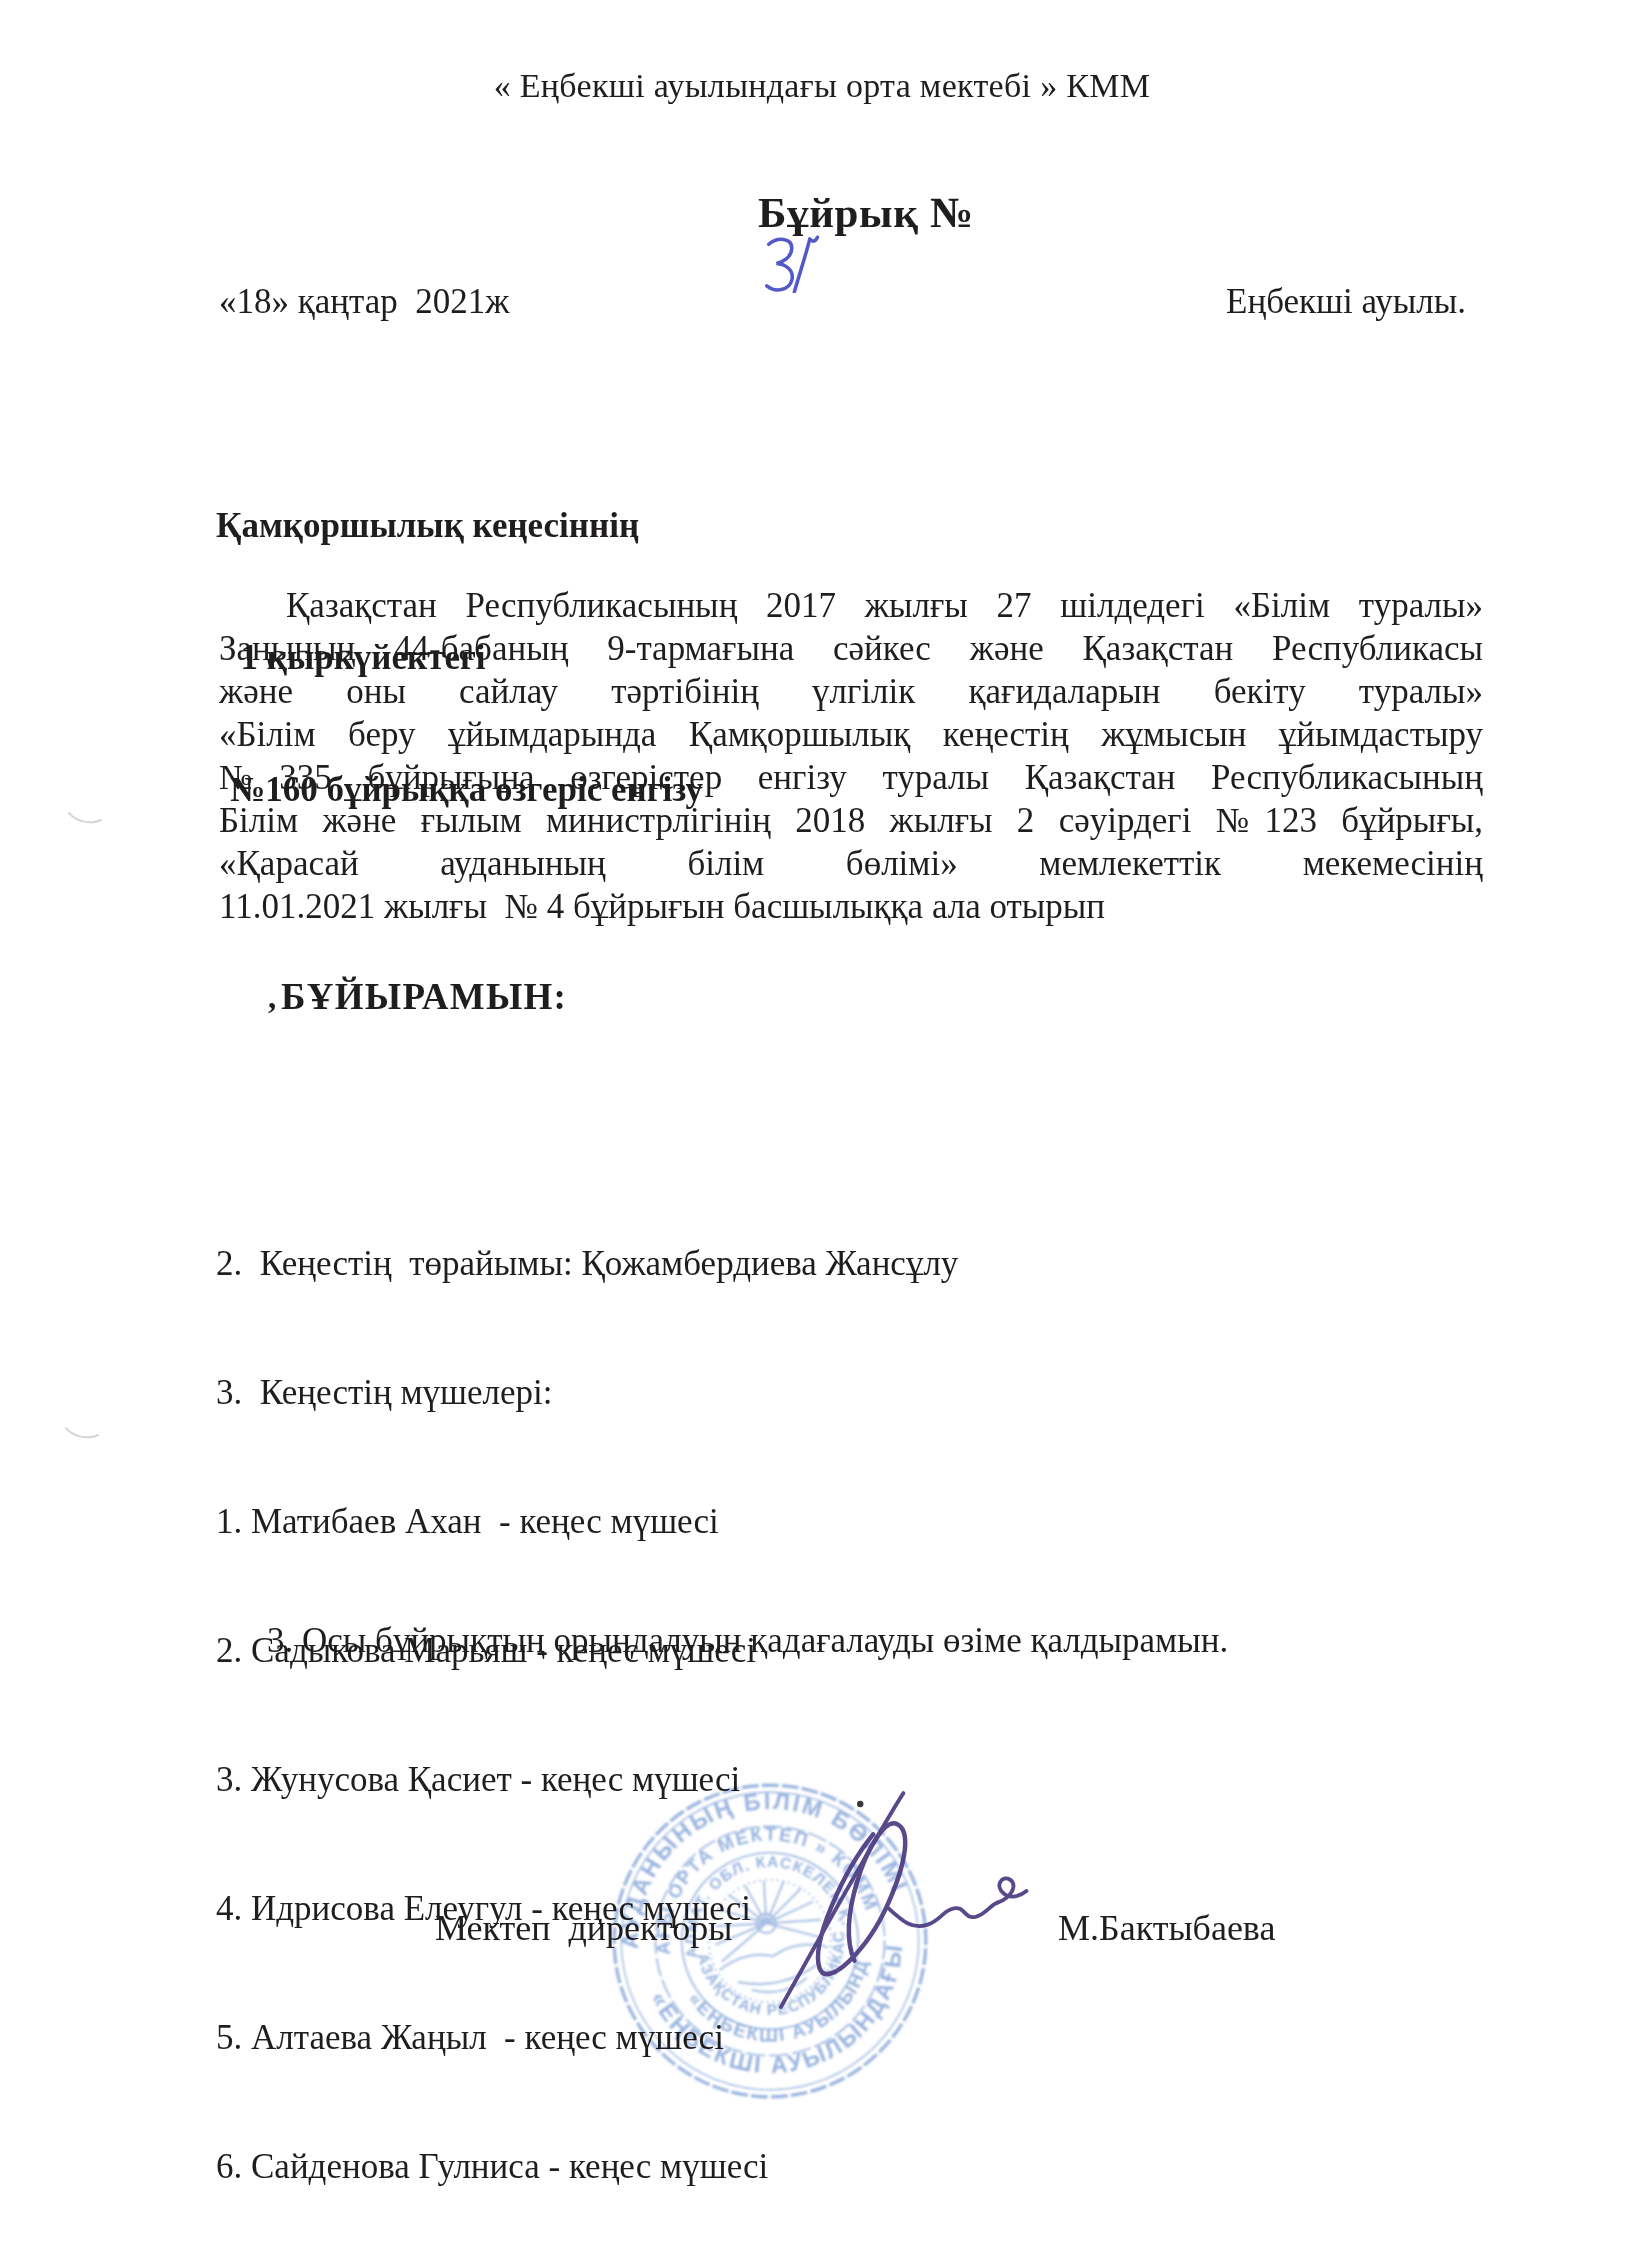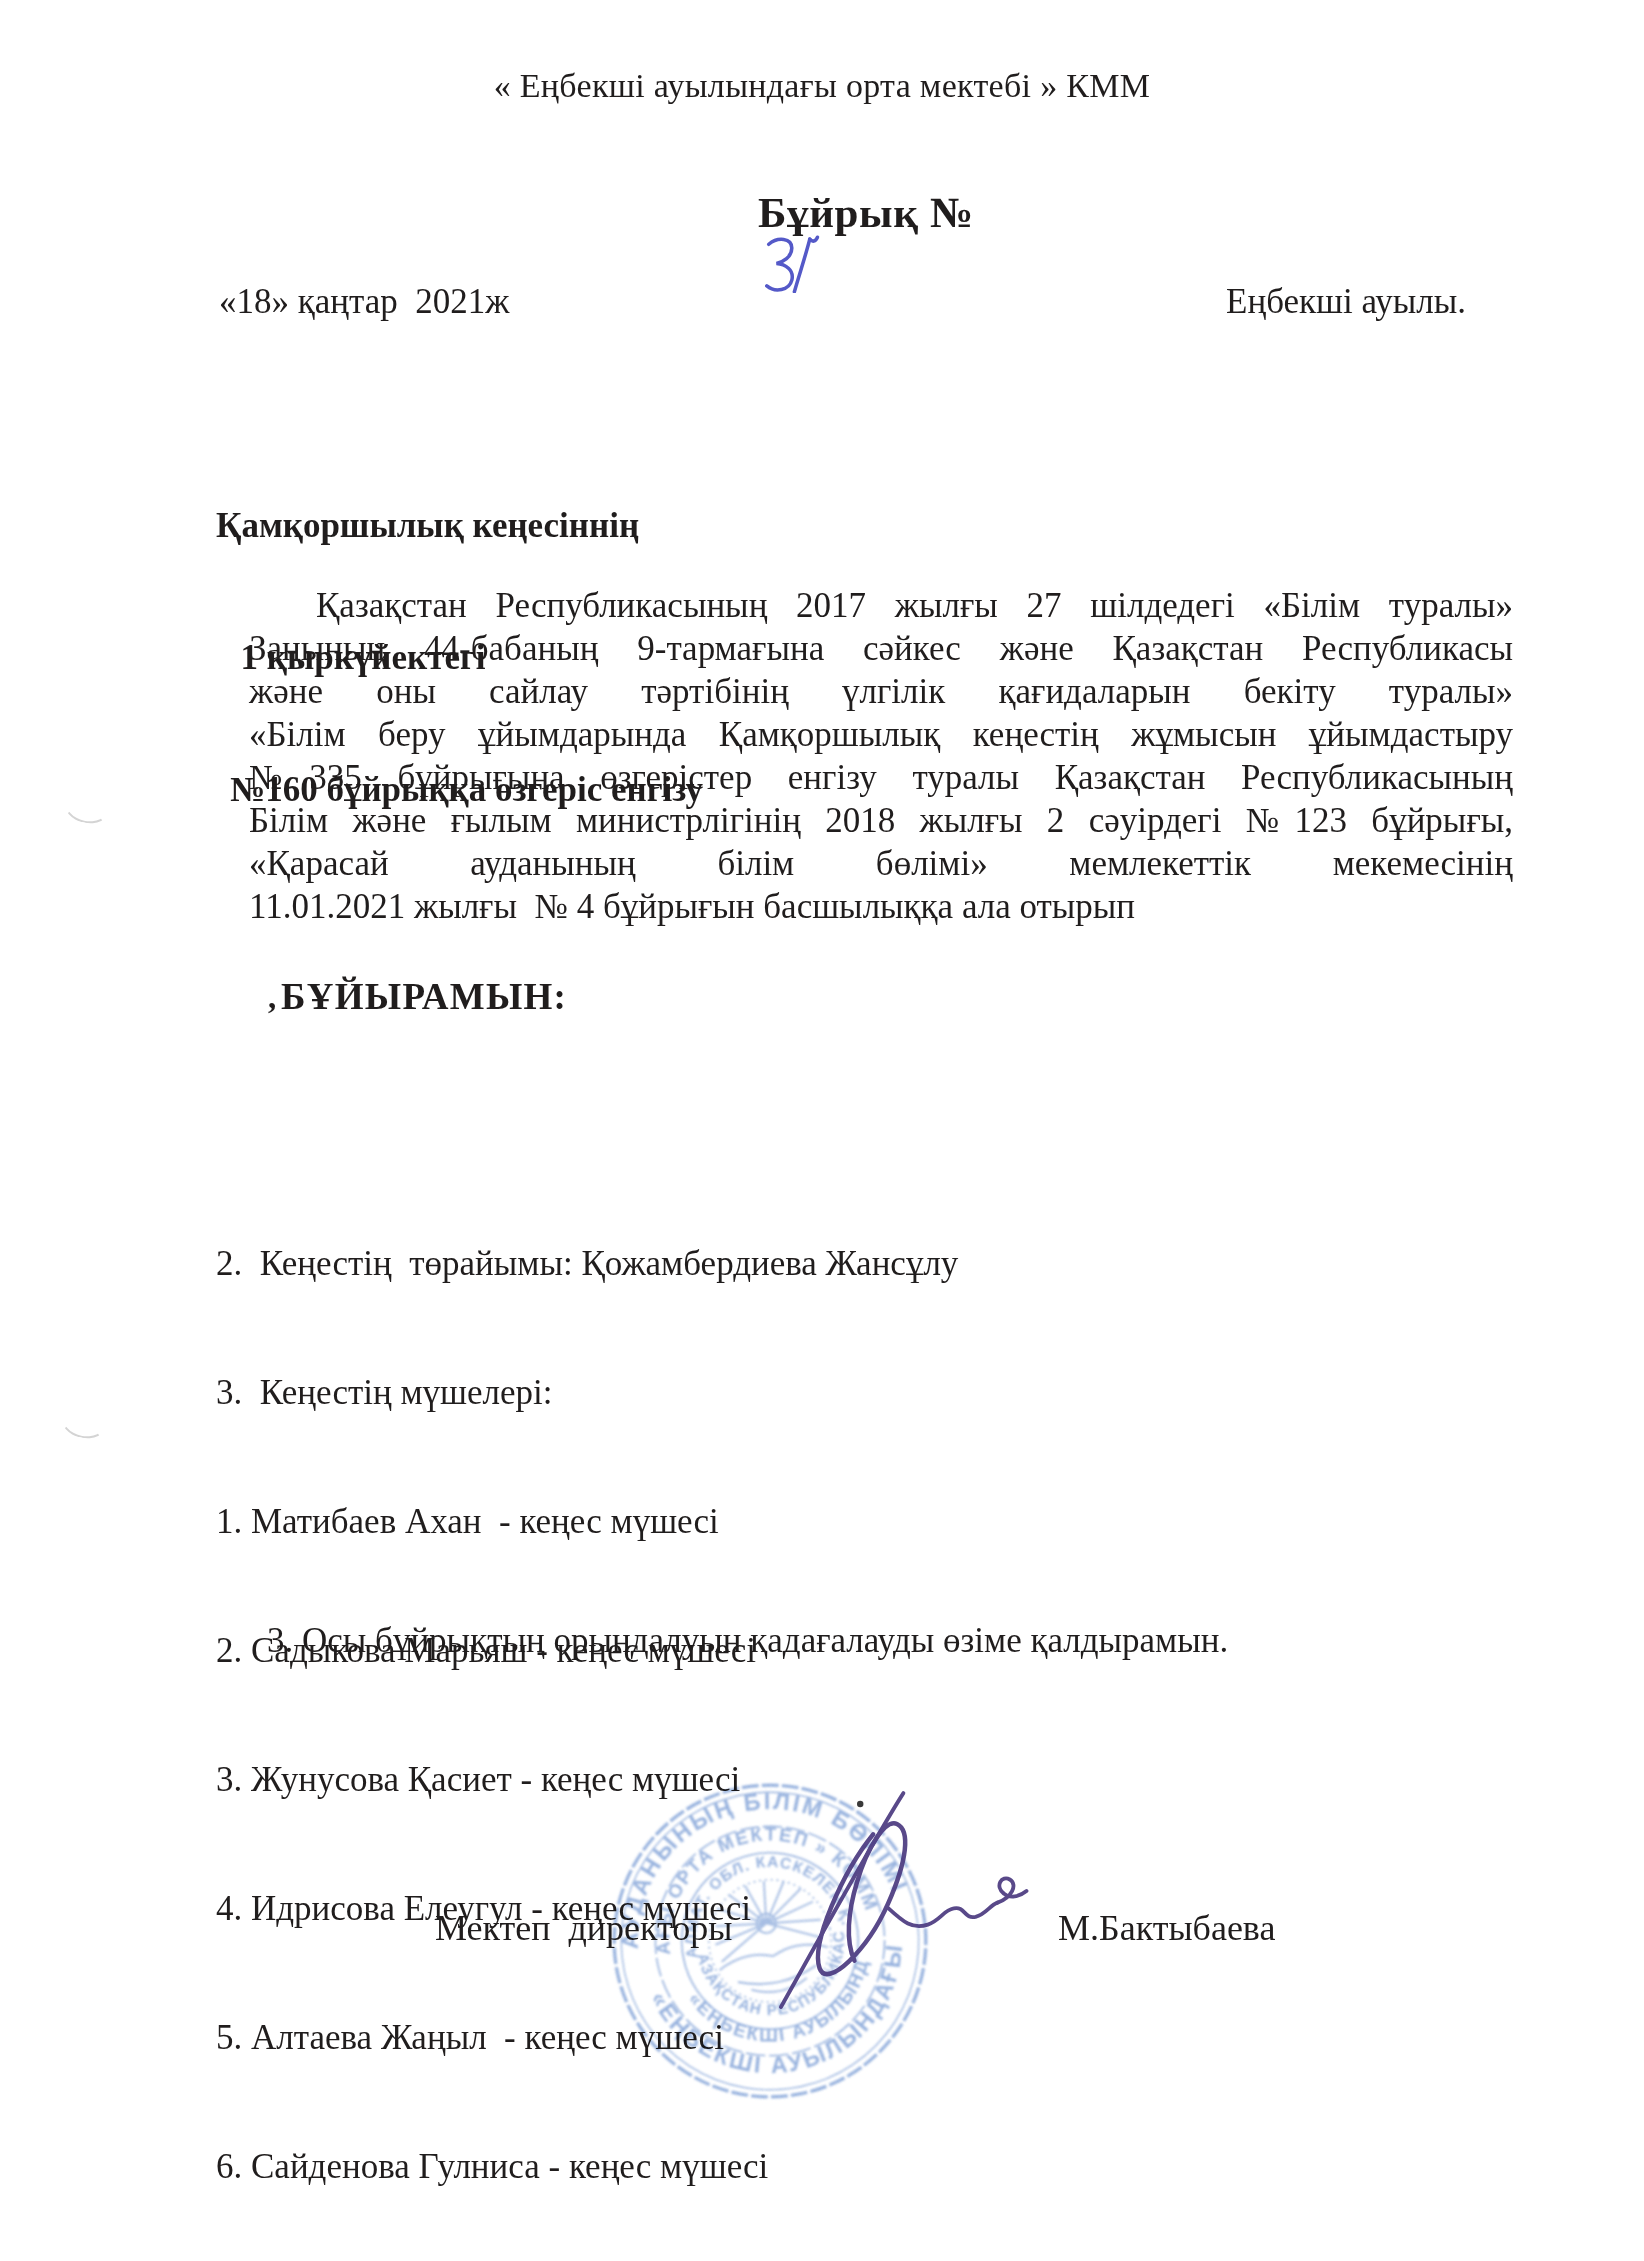--- a/index.html
+++ b/index.html
@@ -32,21 +32,21 @@
   }
   .subject{
     top:416px;left:216px;
     font-weight:bold;font-size:35px;line-height:44px;
     white-space:pre;
   }
   .subject .ind1{padding-left:24.5px;}
   .subject .ind2{padding-left:14px;}
   .preamble{
     top:584px;left:219px;width:1264px;
-    font-size:35px;line-height:43px;margin-left:30px;
+    font-size:35px;line-height:43px;
   }
   .preamble .ln{text-align:justify;text-align-last:justify;}
   .preamble .ln.first{text-indent:67px;}
   .preamble .ln.last{text-align:center;text-align-last:left;white-space:pre;}
   .decree{
     top:975px;left:281px;
     font-weight:bold;font-size:37px;letter-spacing:1.3px;
   }
   .decree .dmark{
     position:absolute;left:-13px;top:3.9px;

